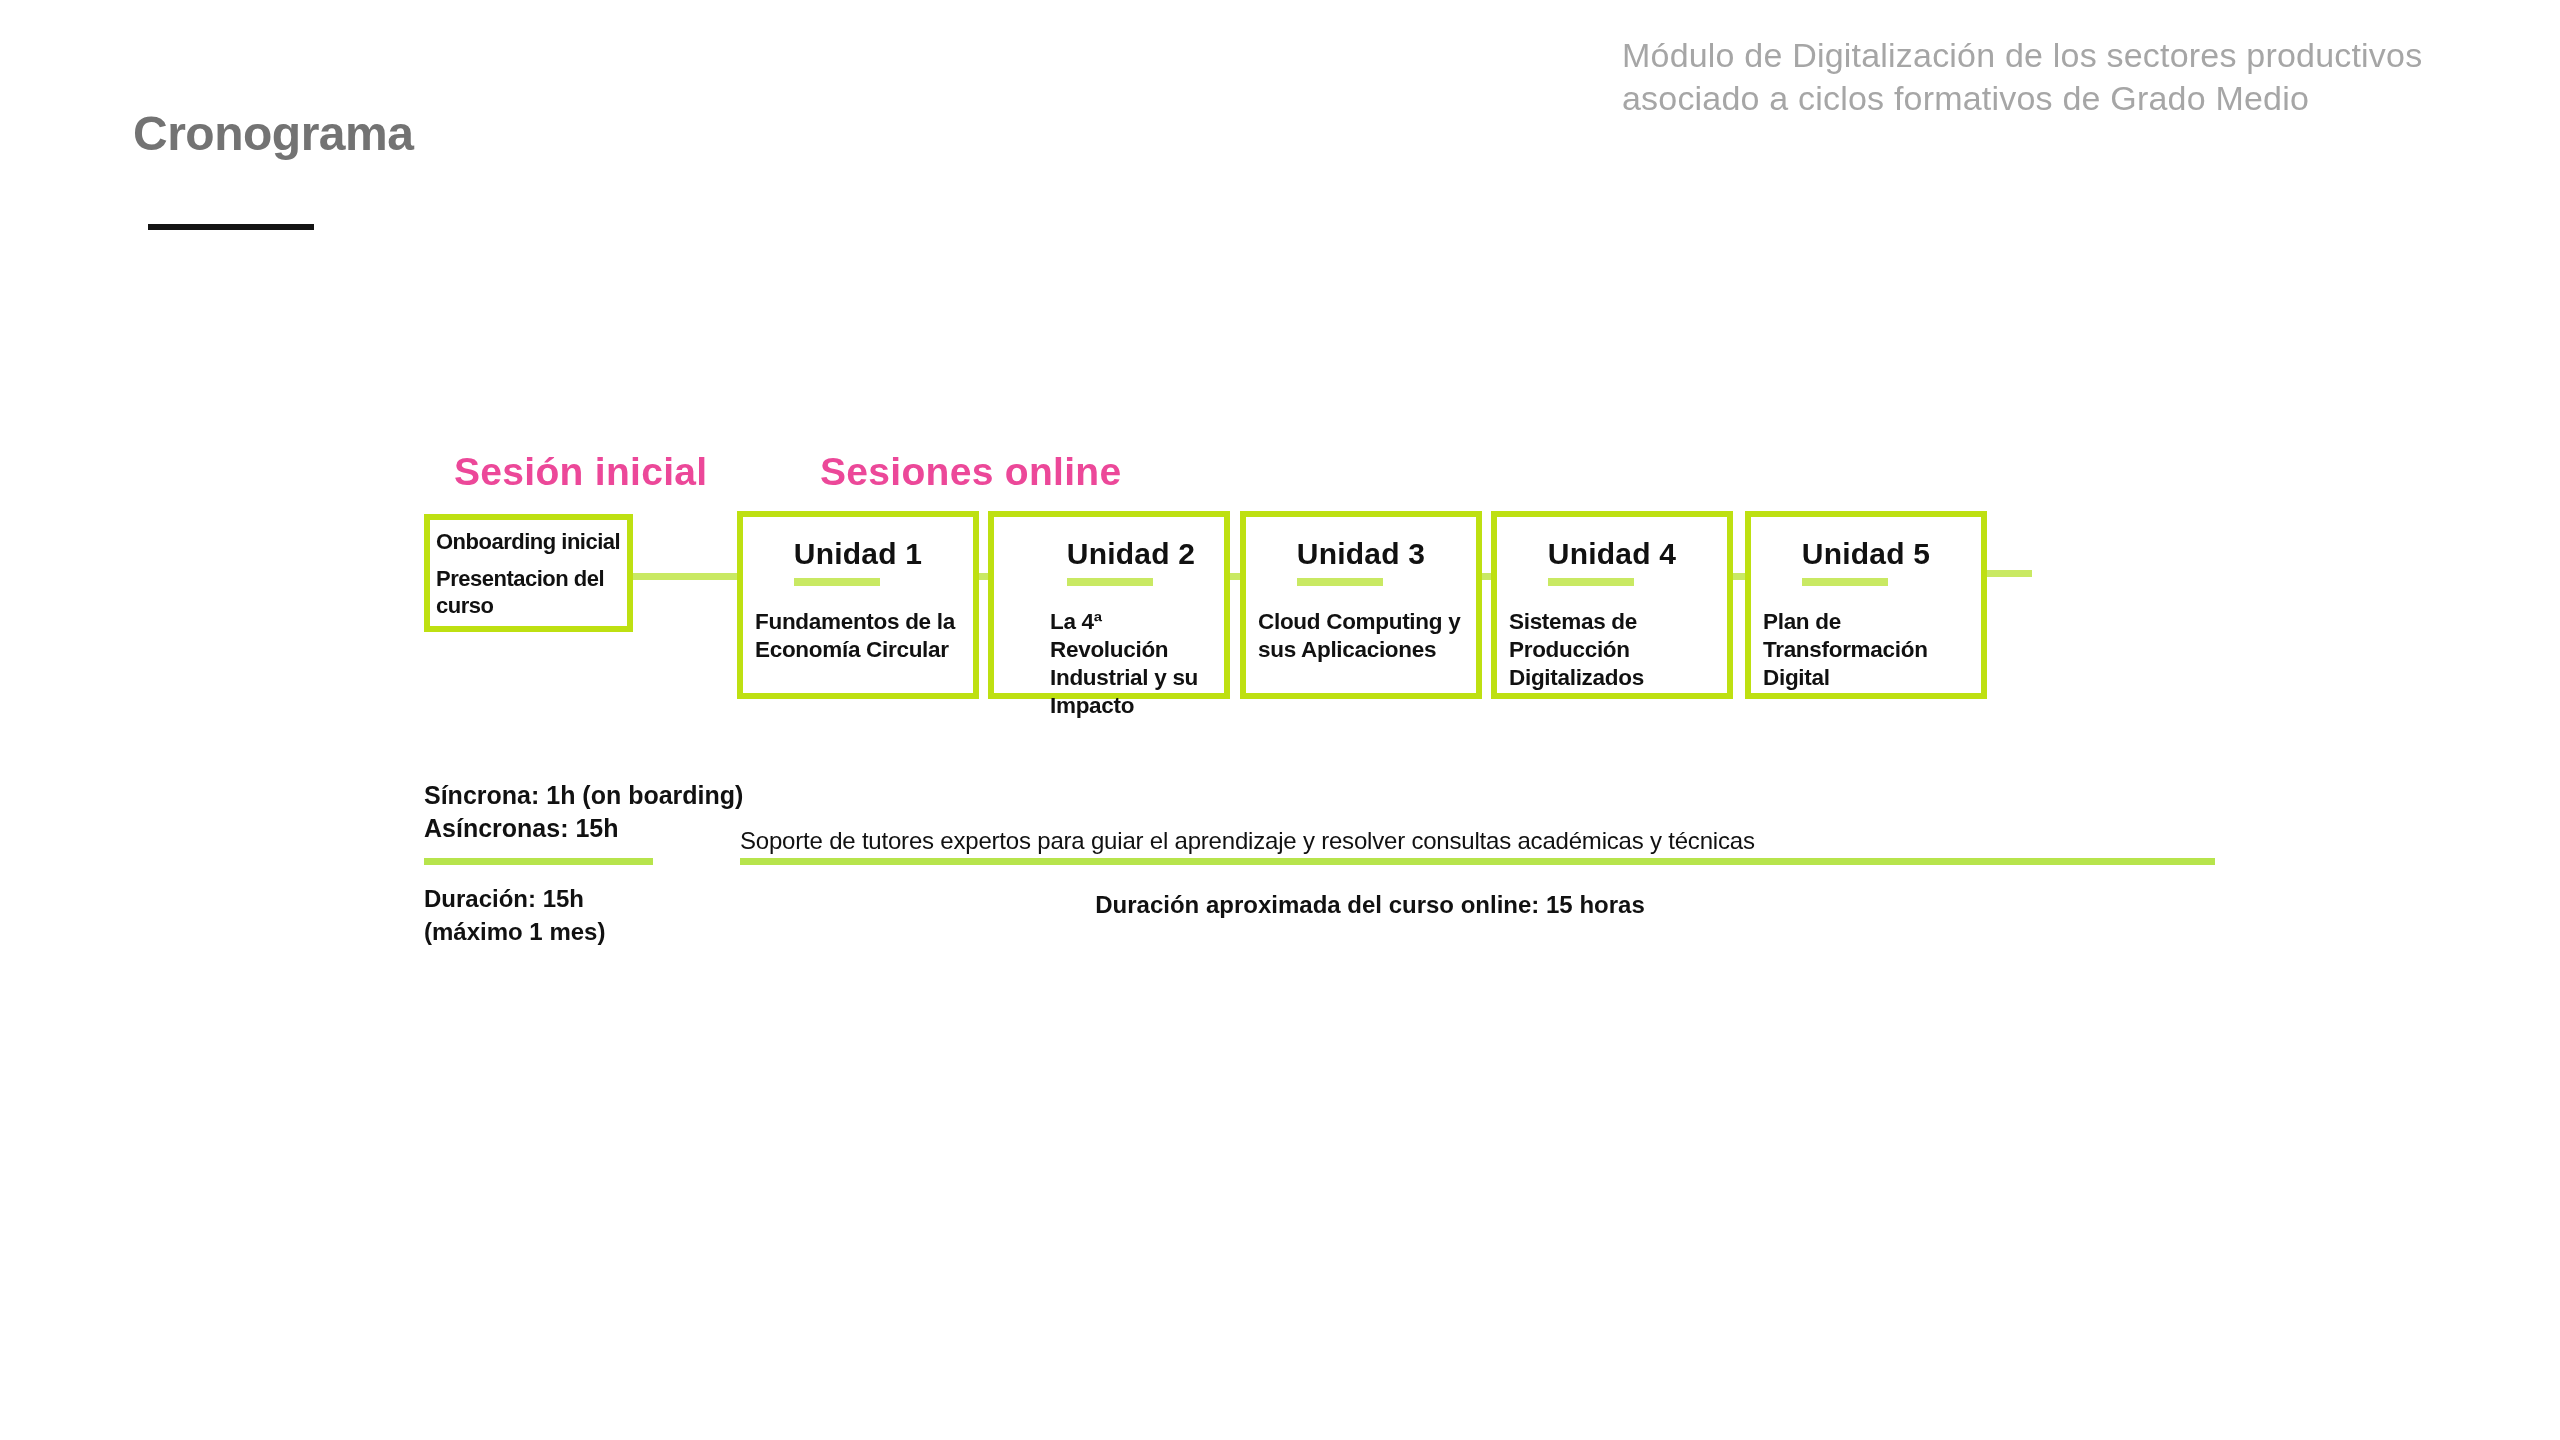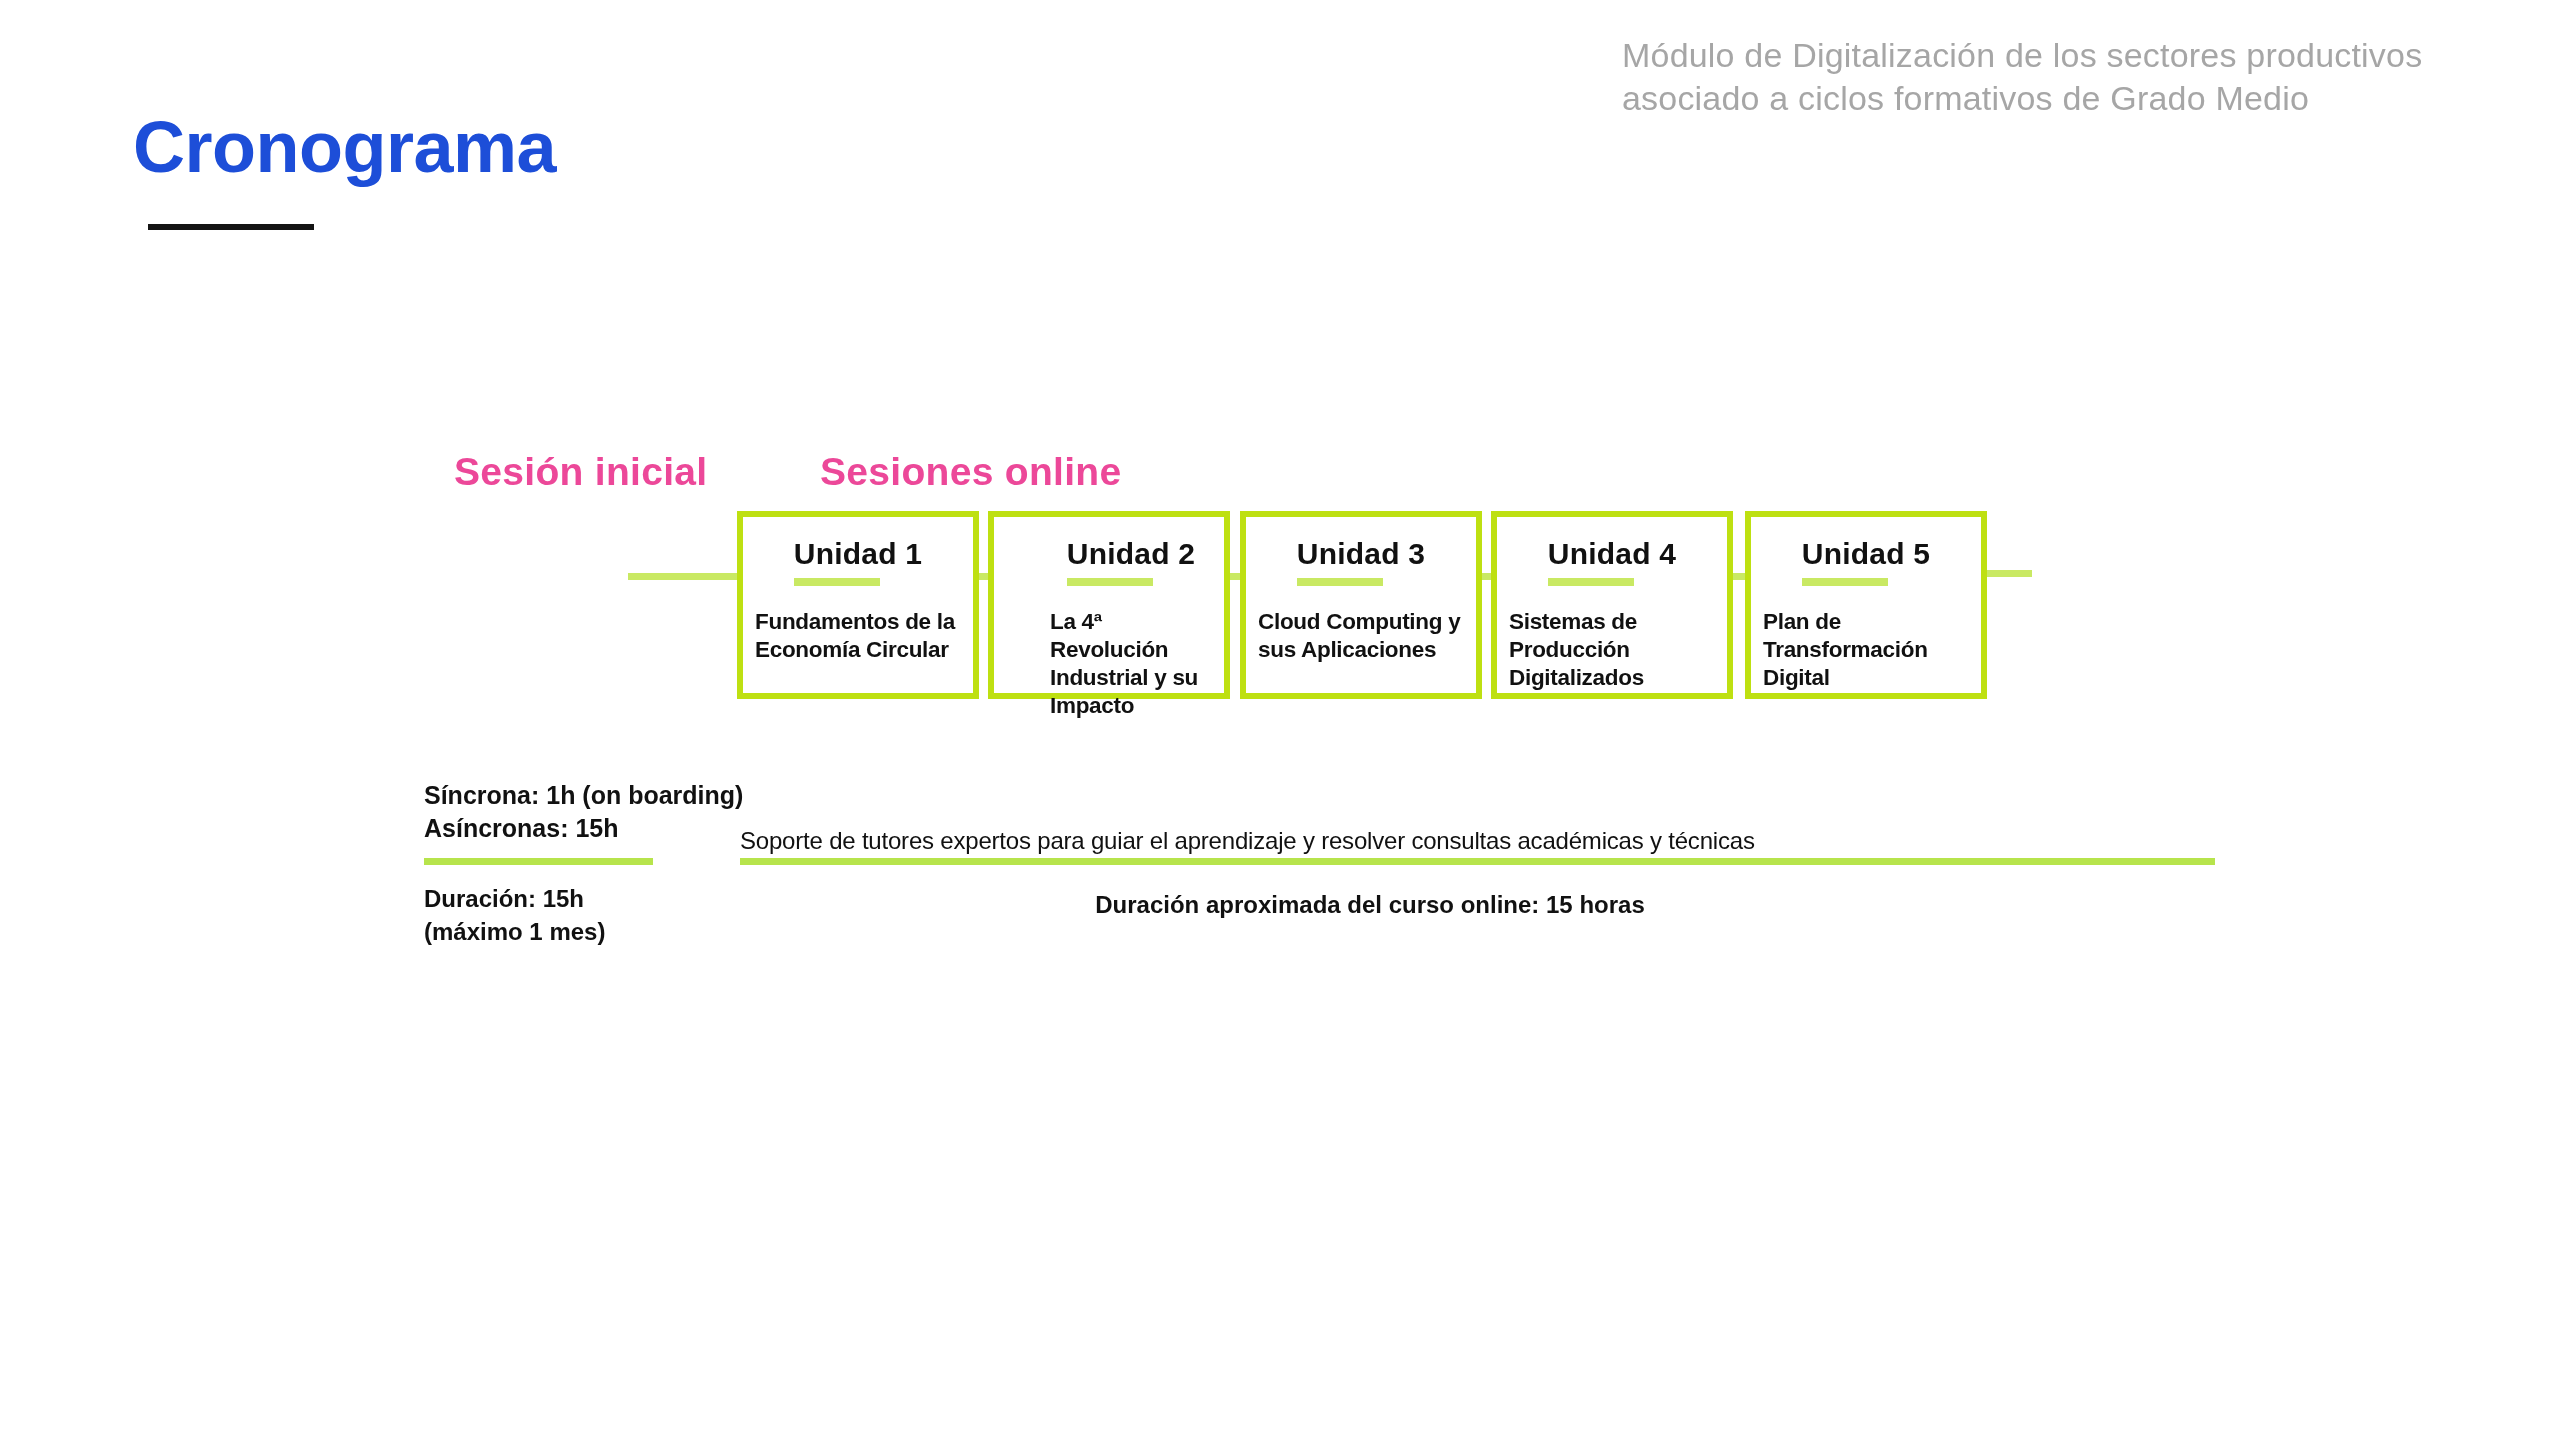--- a/index.html
+++ b/index.html
@@ -13,22 +13,22 @@
   html,body{width:2560px;height:1440px;background:#ffffff;overflow:hidden;}
   body{font-family:"Liberation Sans","DejaVu Sans",sans-serif;color:var(--text-black);}
   .slide{position:relative;width:2347px;height:1440px;background:#ffffff;}
 
   
   .note{position:absolute;left:1622px;top:34px;width:860px;
         font-size:34px;line-height:43px;font-weight:300;color:var(--heading-gray);
         letter-spacing:0.2px;}
 
   
-  .page-title{position:absolute;left:133px;top:106px;font-size:72px;font-weight:700;
-              letter-spacing:-0.5px;color:#1d4ed8;}
+  .page-title{position:absolute;left:133px;top:106px;font-size:48px;font-weight:700;
+              letter-spacing:-0.5px;color:#737373;}
   .title-underline{position:absolute;left:148px;top:224px;width:166px;height:6px;background:#141414;}
 
   
   .section-header{position:absolute;top:450px;font-size:39px;font-weight:700;letter-spacing:0.3px;color:#ec4899;}
   .hdr-initial{left:454px;}
   .hdr-online{left:820px;}
 
   
   .connector{position:absolute;height:7px;background:var(--light-green);z-index:1;}
   .c0{left:628px;top:573px;width:116px;}
@@ -81,20 +81,24 @@
   <div class="section-header hdr-initial">Sesión inicial</div>
   <div class="section-header hdr-online">Sesiones online</div>
 
   <div class="connector c0"></div>
   <div class="connector c1"></div>
   <div class="connector c2"></div>
   <div class="connector c3"></div>
   <div class="connector c4"></div>
   <div class="connector c5"></div>
 
+  <div class="box initial-box">
+    <div class="p">Onboarding inicial</div>
+    <div class="p">Presentacion del curso</div>
+  </div>
 
   <div class="box unit-box u1">
     <div class="unit-head">
       <div class="unit-head-inner">
         <div class="unit-title">Unidad 1</div>
         <div class="unit-underline"></div>
       </div>
     </div>
     <div class="unit-body">Fundamentos de la Economía Circular</div>
   </div>

